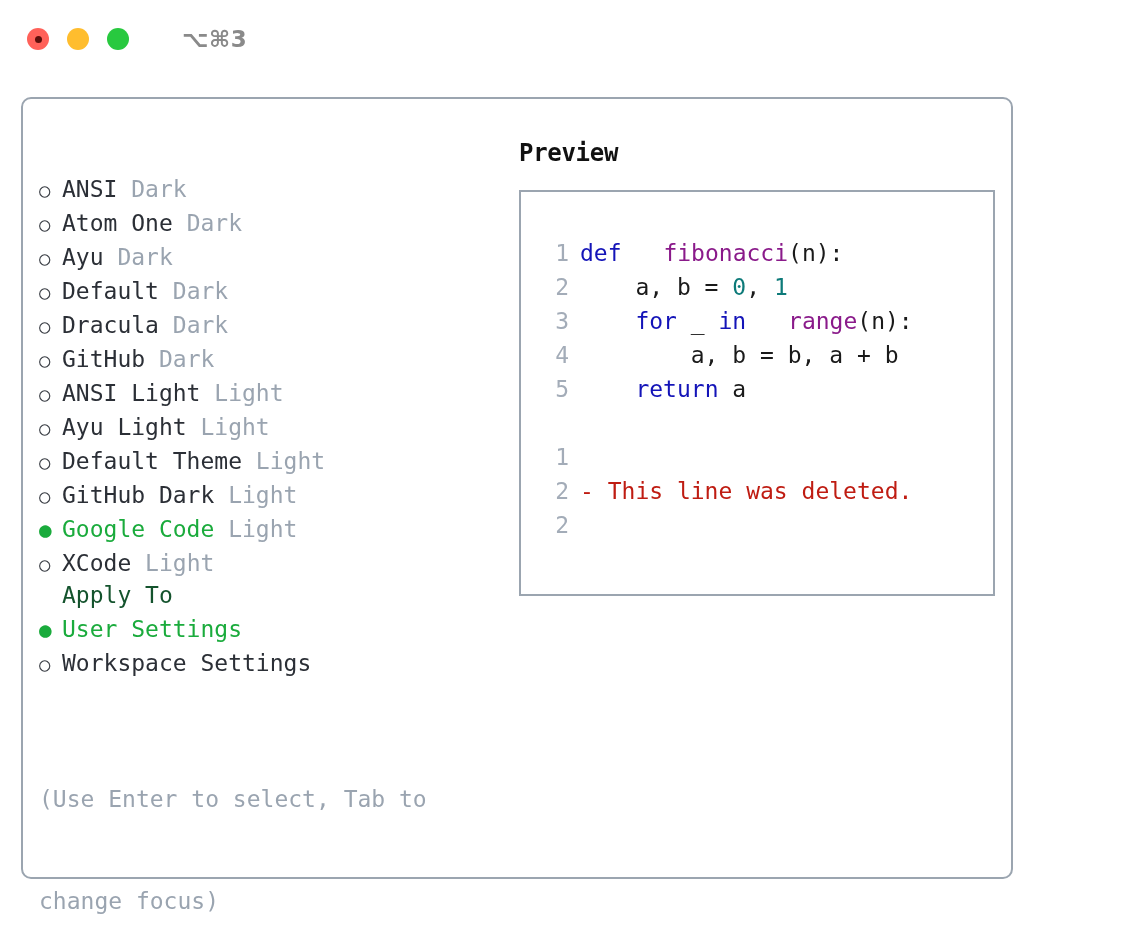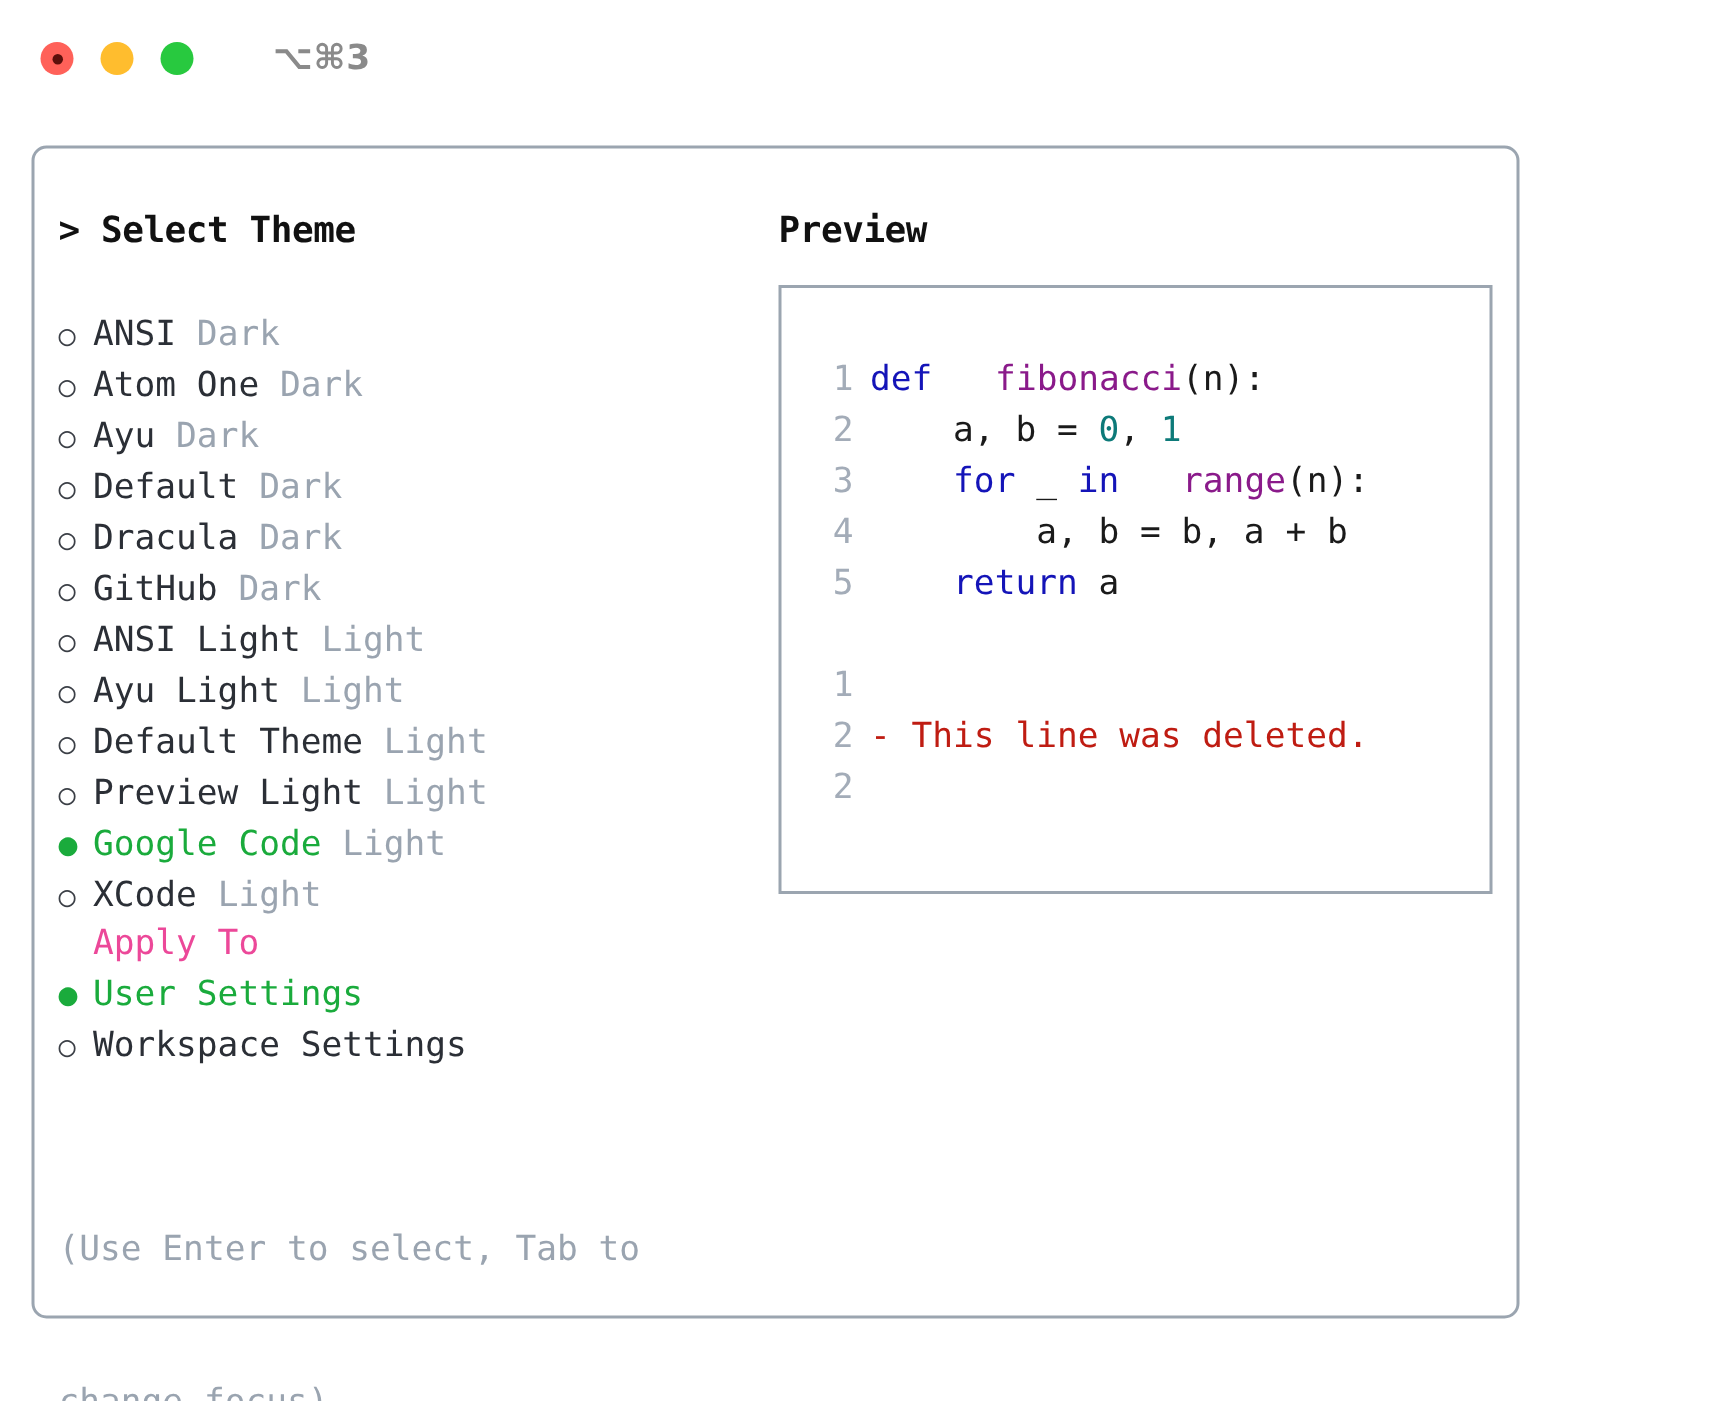--- a/index.html
+++ b/index.html
@@ -124,21 +124,21 @@
     flex: 0 0 auto;
   }
   .radio.selected { color: #1aab3c; font-size: 21px; }
 
   .opt-label  { color: #2b2f36; }
   .opt-label.sel { color: #1aab3c; }
   .opt-suffix { color: #9aa4b0; margin-top: 36px; }
 
   .group-title {
     font-size: 23px;
-    color: #ec4899;
+    color: #14532d;
     line-height: 34px;
     height: 34px;
     padding-left: 23px;
     white-space: pre;
   }
 
   .spacer-sm { height: 34px; }
 
   .hint {
     margin-top: 34px;
@@ -211,32 +211,31 @@
       <span class="dot yellow"></span>
       <span class="dot green"></span>
     </div>
     <div class="shortcut">⌥⌘3</div>
   </div>
 
   <div class="panel">
     <div class="columns">
 
       <div class="left-col">
-        <div class="section-header">&gt; Select Theme</div>
         <div id="theme-list">
             <div class="option-row"><span class="radio">○</span><span class="opt-label">ANSI</span><span class="opt-suffix"> Dark</span></div>
             <div class="option-row"><span class="radio">○</span><span class="opt-label">Atom One</span><span class="opt-suffix"> Dark</span></div>
             <div class="option-row"><span class="radio">○</span><span class="opt-label">Ayu</span><span class="opt-suffix"> Dark</span></div>
             <div class="option-row"><span class="radio">○</span><span class="opt-label">Default</span><span class="opt-suffix"> Dark</span></div>
             <div class="option-row"><span class="radio">○</span><span class="opt-label">Dracula</span><span class="opt-suffix"> Dark</span></div>
             <div class="option-row"><span class="radio">○</span><span class="opt-label">GitHub</span><span class="opt-suffix"> Dark</span></div>
             <div class="option-row"><span class="radio">○</span><span class="opt-label">ANSI Light</span><span class="opt-suffix"> Light</span></div>
             <div class="option-row"><span class="radio">○</span><span class="opt-label">Ayu Light</span><span class="opt-suffix"> Light</span></div>
             <div class="option-row"><span class="radio">○</span><span class="opt-label">Default Theme</span><span class="opt-suffix"> Light</span></div>
-            <div class="option-row"><span class="radio">○</span><span class="opt-label">Preview Light</span><span class="opt-suffix"> Light</span></div>
+            <div class="option-row"><span class="radio">○</span><span class="opt-label">GitHub Dark</span><span class="opt-suffix"> Light</span></div>
             <div class="option-row"><span class="radio selected">●</span><span class="opt-label sel">Google Code</span><span class="opt-suffix"> Light</span></div>
             <div class="option-row"><span class="radio">○</span><span class="opt-label">XCode</span><span class="opt-suffix"> Light</span></div>
           </div>
 
         <div class="spacer-sm"></div>
 
         <div class="group-title">Apply To</div>
         <div id="apply-list">
             <div class="option-row"><span class="radio selected">●</span><span class="opt-label sel">User Settings</span></div>
             <div class="option-row"><span class="radio">○</span><span class="opt-label">Workspace Settings</span></div>

